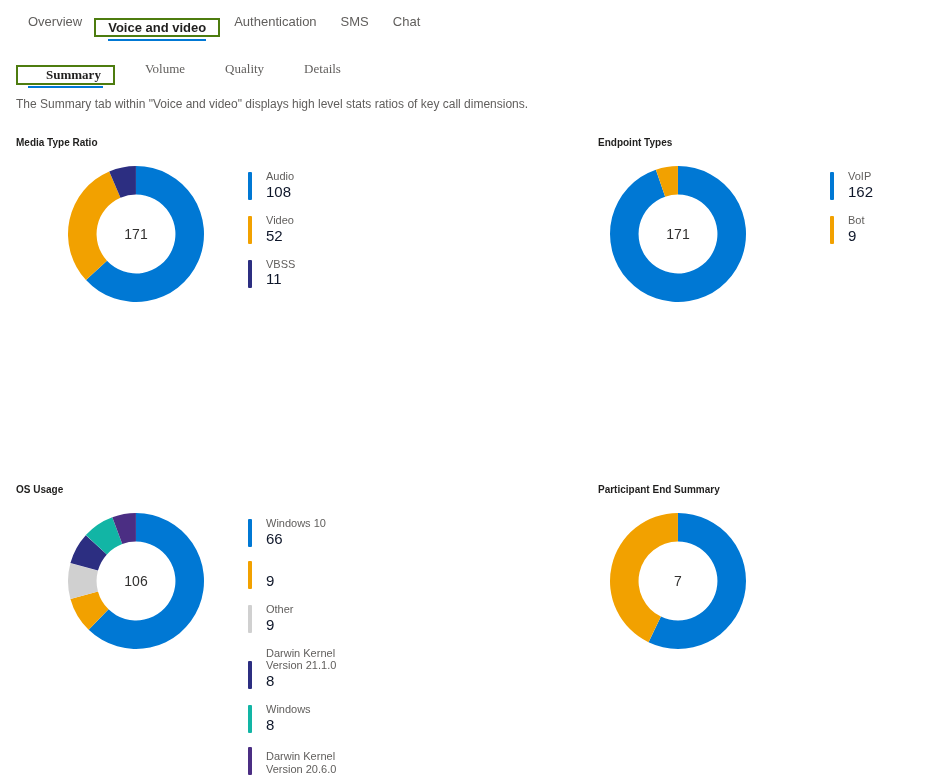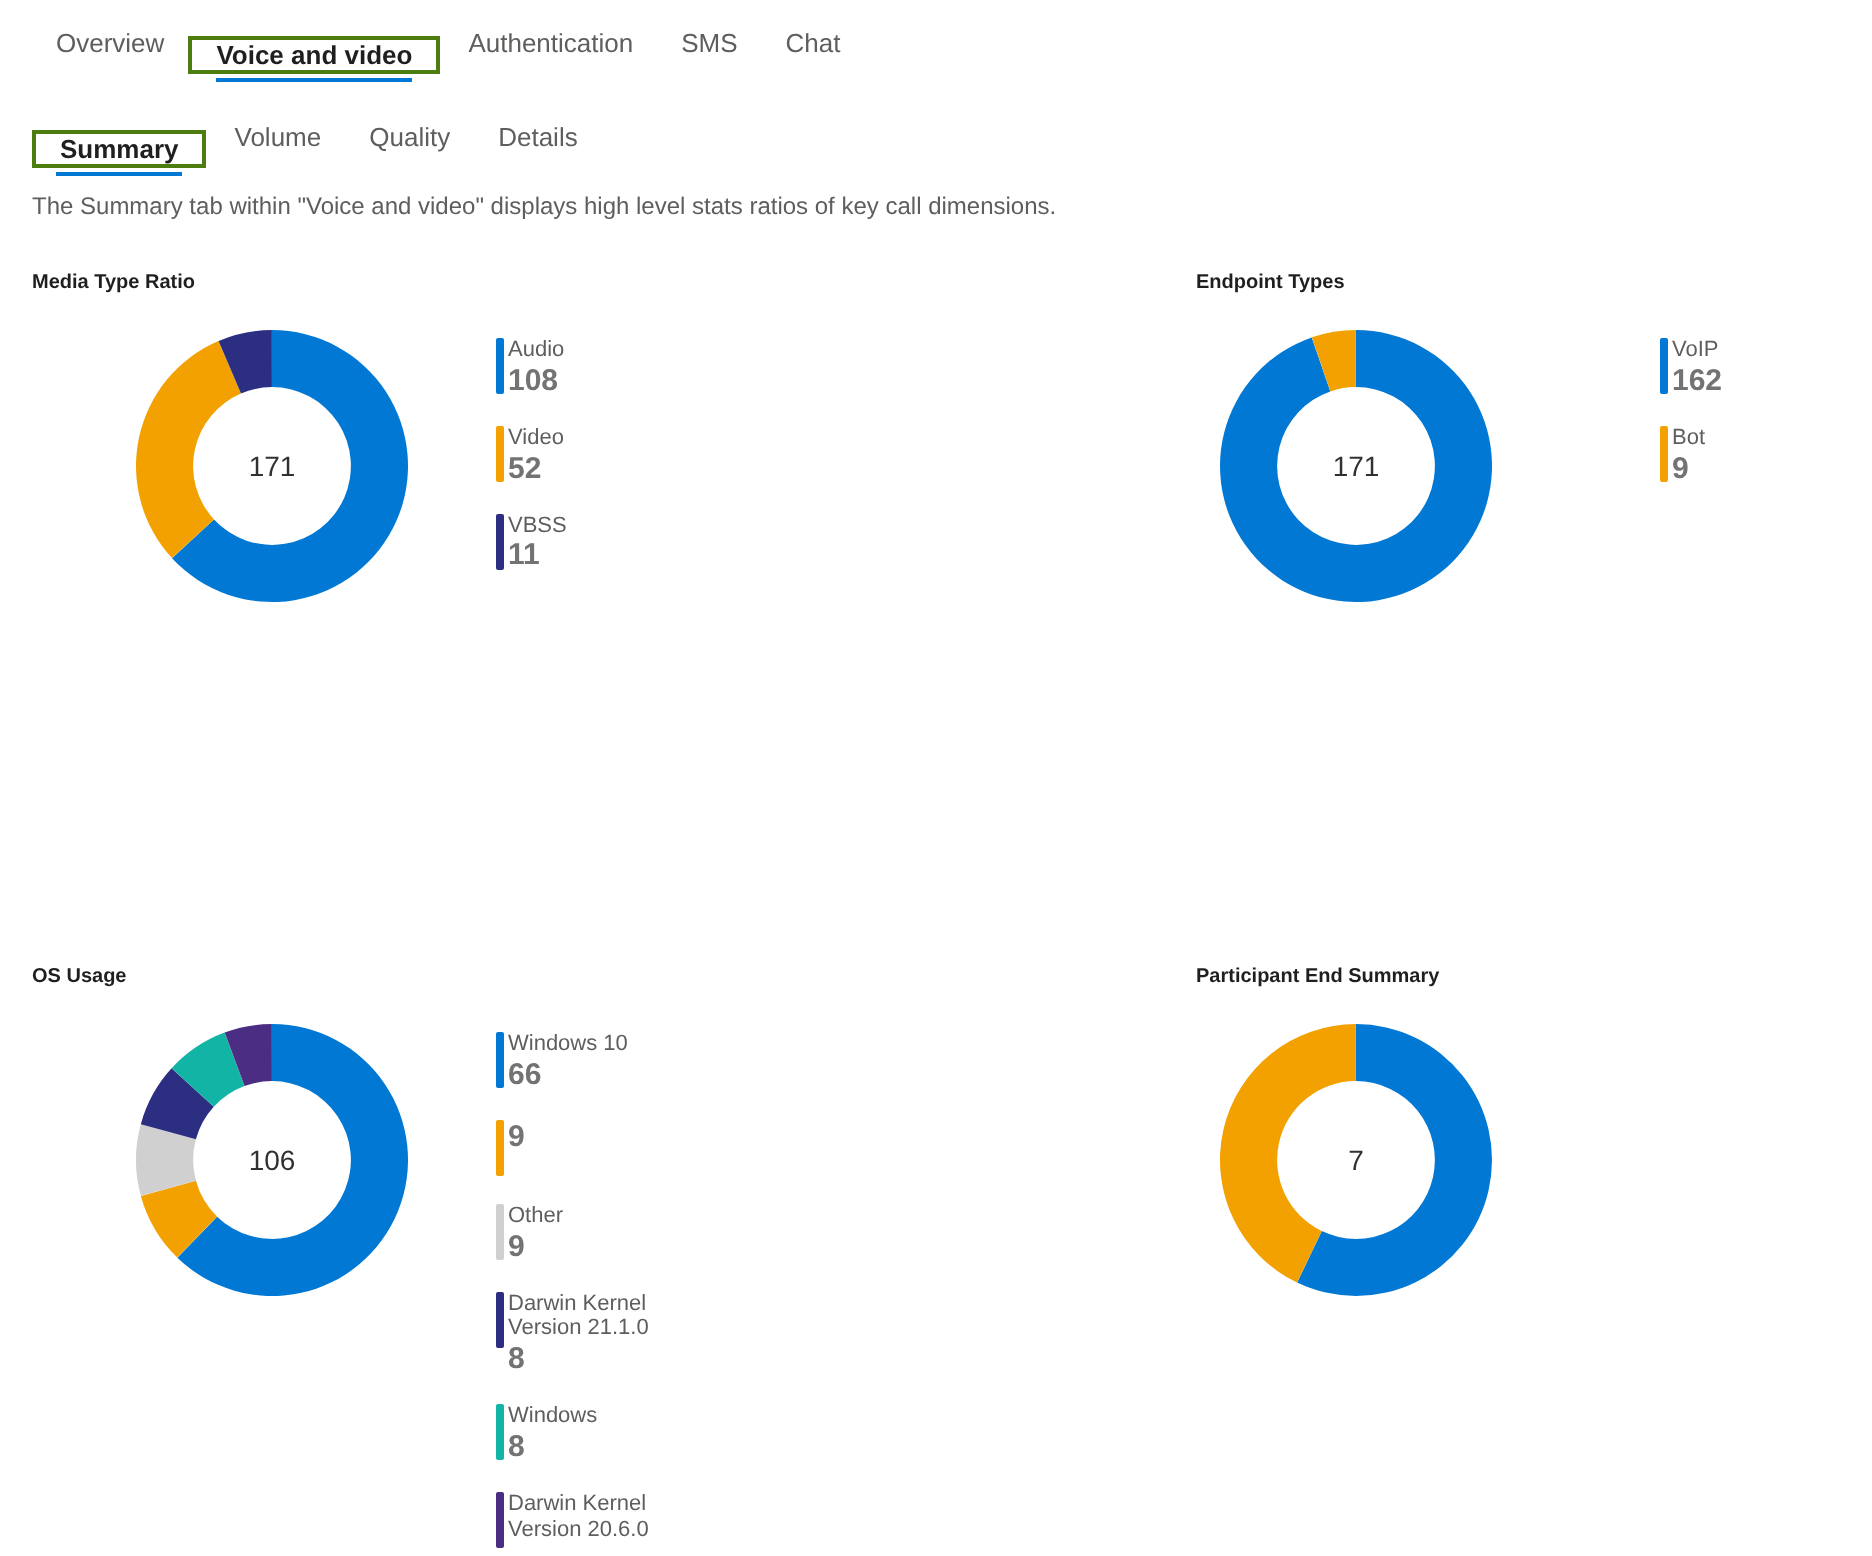--- a/index.html
+++ b/index.html
@@ -34,24 +34,25 @@
     left:12px; right:12px; bottom:2px;
     height:2px; background:#0078d4;
   }
   .redbox {
     border: 2px solid #4d7c0f;
     display: inline-block;
     margin-right: 2px;
   }
   .sub-tabs { margin-top: 20px; }
   .sub-tabs .tab {
-    padding: 4px 12px 8px 12px;
+    padding: 4px 12px 8px 28px;
     color: #605e5c;
     cursor: pointer;
     position: relative;
+    font-family: Liberation Serif, serif;
   }
   .sub-tabs .tab.active {
     color: #201f1e;
     font-weight: 600;
   }
   .sub-tabs .tab.active::after {
     content:"";
     position:absolute;
     left:10px; right:10px; bottom:2px;
     height:2px; background:#0078d4;
@@ -93,42 +94,41 @@
   }
   .legend {
     display: flex;
     flex-direction: column;
     gap: 14px;
     font-size: 12px;
     margin-top: 6px;
   }
   .legend-item {
     display: flex;
-    align-items: flex-start;
-    gap: 2px;
+    align-items: flex-end;
+    gap: 14px;
     line-height: 1.15;
     padding-left: 20px;
   }
   .swatch {
     width: 4px;
     height: 28px;
     border-radius: 1px;
     flex-shrink: 0;
   }
   .legend-text .lbl {
     font-size: 11px;
     color: #605e5c;
     display:block;
   }
   .legend-text .val {
     font-size: 15px;
-    color: #737373;
+    color: #0f172a;
     display:block;
     margin-top: 0px;
-    font-weight: bold;
   }
 </style>
 </head>
 <body>
 
 <div class="top-tabs">
   <span class="tab">Overview</span>
   <span class="redbox">
     <span class="tab active">Voice and video</span>
   </span>

